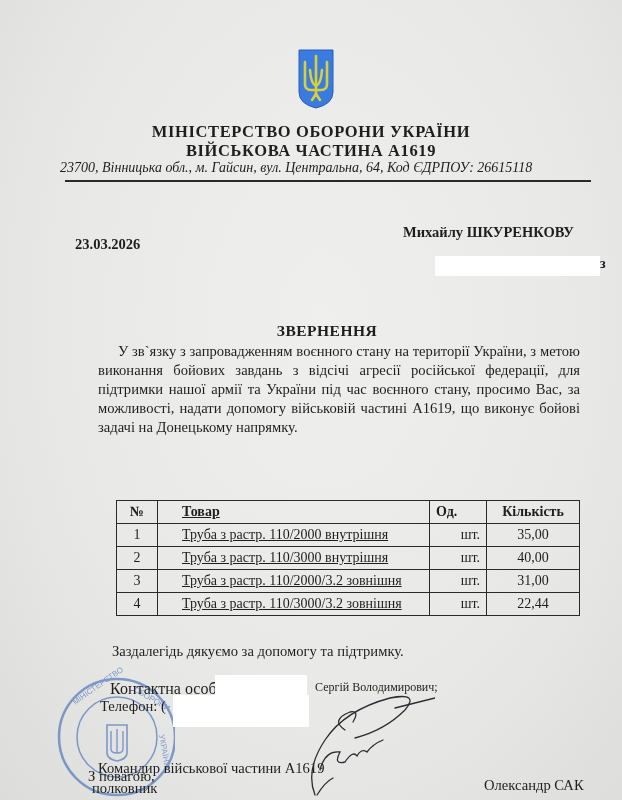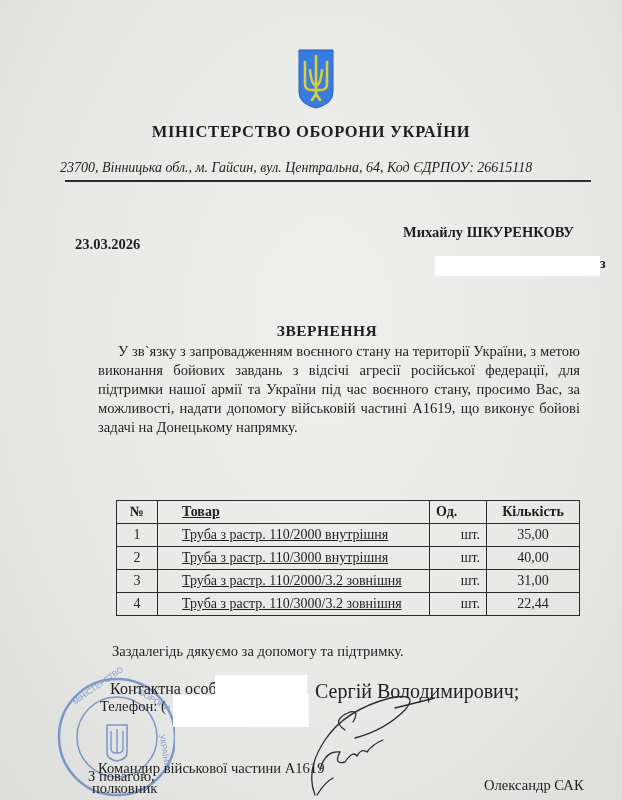--- a/index.html
+++ b/index.html
@@ -37,21 +37,21 @@
   table.items td, table.items th { border: 1.3px solid #2a2a2a; height: 22px; padding: 0 6px; }
   table.items th { font-weight: bold; }
   .c-no { width: 28px; text-align: center; }
   .c-name { text-align: left; padding-left: 24px !important; text-decoration: underline; }
   .c-unit { width: 44px; text-align: right; }
   .c-qty { width: 80px; text-align: center; }
   th.c-unit { text-align: left; }
   .thanks { position: absolute; left: 112px; top: 643px; font-size: 14.6px; }
   .contact { position: absolute; left: 100px; top: 680px; font-size: 16px; white-space: nowrap; margin-left: 10px; }
   .r2 { left: 215px; top: 675px; width: 92px; height: 24px; }
-  .contact2 { position: absolute; left: 315px; top: 680px; font-size: 20px; white-space: nowrap; }
+  .contact2 { position: absolute; left: 315px; top: 680px; font-size: 12px; white-space: nowrap; }
   .phone { position: absolute; left: 100px; top: 698px; font-size: 14.6px; }
   .r3 { left: 173px; top: 695px; width: 136px; height: 32px; }
   .regards { position: absolute; left: 88px; top: 768px; font-size: 14.6px; }
   .cmd { position: absolute; left: 98px; top: 760px; font-size: 14.6px; }
   .rank { position: absolute; left: 92px; top: 780px; font-size: 14.6px; }
   .signame { position: absolute; left: 484px; top: 777px; font-size: 14.6px; }
   .stamp { position: absolute; left: 55px; top: 665px; width: 120px; height: 135px; opacity: 0.75; }
   .signature { position: absolute; left: 295px; top: 690px; width: 140px; height: 110px; }
 </style>
 </head>
@@ -63,20 +63,21 @@
     <path d="M2 2 H36 V44 Q36 56 19 60 Q2 56 2 44 Z" fill="#3a7be0" stroke="#2a5fb8" stroke-width="1"></path>
     <g fill="none" stroke="#d9cf3a" stroke-width="2.6" stroke-linecap="round">
       <path d="M19 8 V46"></path>
       <path d="M8 14 V36 Q8 42 14 42 H24 Q30 42 30 36 V14"></path>
       <path d="M13 22 Q14 36 19 38 Q24 36 25 22"></path>
       <path d="M19 46 L15 52 M19 46 L23 52"></path>
     </g>
   </svg>
 
   <div class="hdr1">МІНІСТЕРСТВО ОБОРОНИ УКРАЇНИ</div>
+  <div class="hdr2">ВІЙСЬКОВА ЧАСТИНА А1619</div>
   <div class="addr">23700, Вінницька обл., м. Гайсин, вул. Центральна, 64, Код ЄДРПОУ: 26615118</div>
   <div class="rule"></div>
 
   <div class="date">23.03.2026</div>
   <div class="recipient">Михайлу ШКУРЕНКОВУ</div>
   <div class="redact r1"></div>
   <div class="r1tail">з</div>
 
   <div class="title">ЗВЕРНЕННЯ</div>
 

